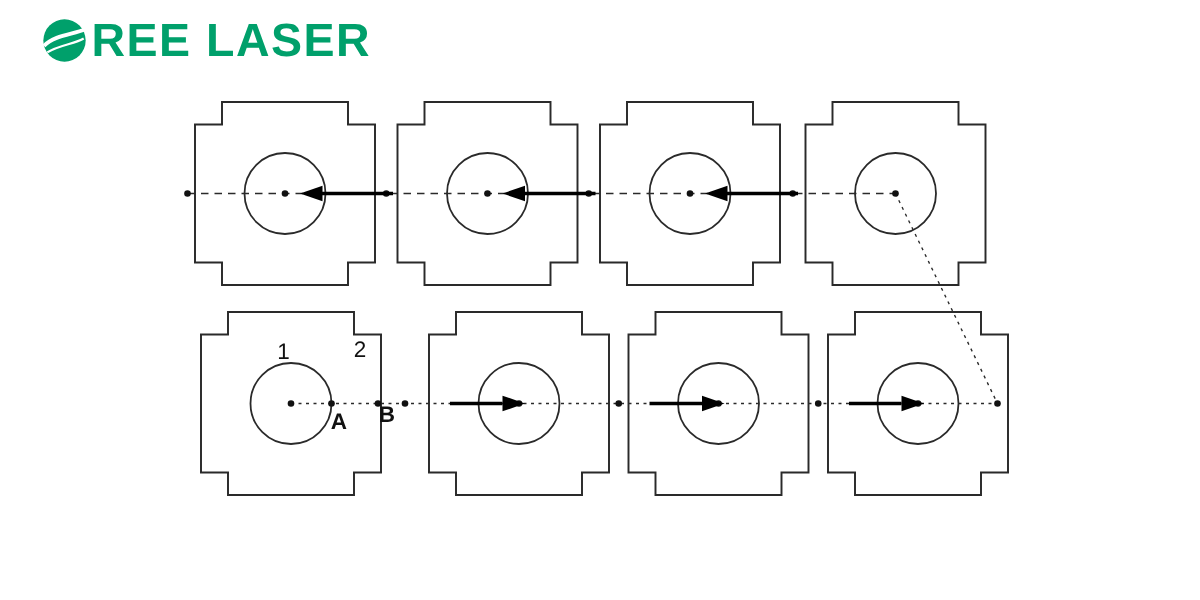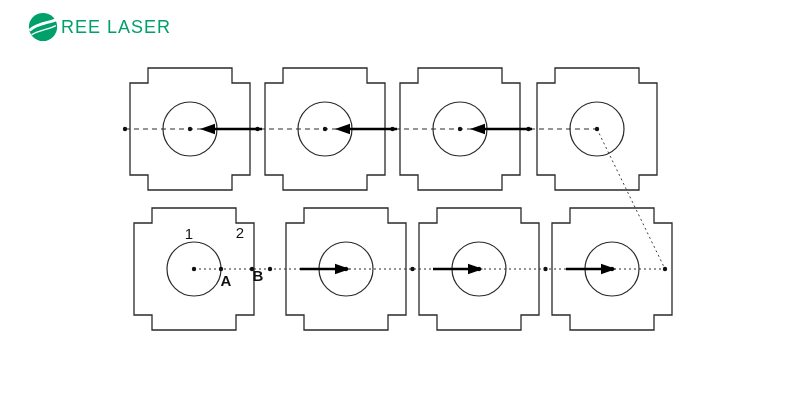--- a/index.html
+++ b/index.html
@@ -8,22 +8,22 @@
     background:#ffffff;
     font-family:"Liberation Sans",sans-serif;
     position:relative;overflow:hidden;
   }
   .logo{
     position:absolute;top:12px;left:28px;
     display:flex;align-items:center;gap:3px;
   }
   .logo .globe{width:30px;height:30px;display:block;}
   .logo .brand{
-    font-size:18px;
-    font-weight:400;
+    font-size:31px;
+    font-weight:700;
     letter-spacing:1px;
     line-height:30px;
   }
   .diagram{position:absolute;top:0;left:0;}
   .lbl{
     font-family:"Liberation Sans",sans-serif;
     font-size:15px;font-weight:400;fill:#111;
   }
   .lbl-bold{
     font-family:"Liberation Sans",sans-serif;

